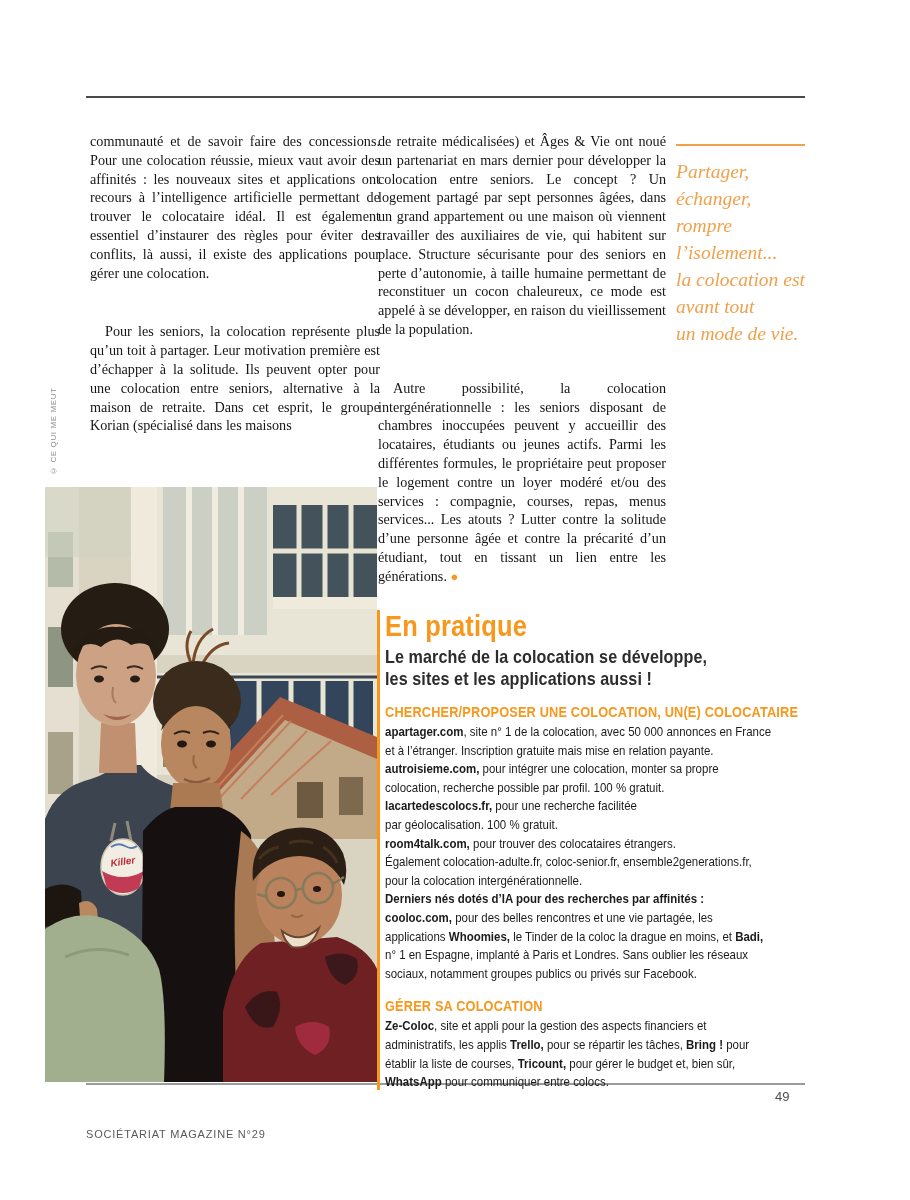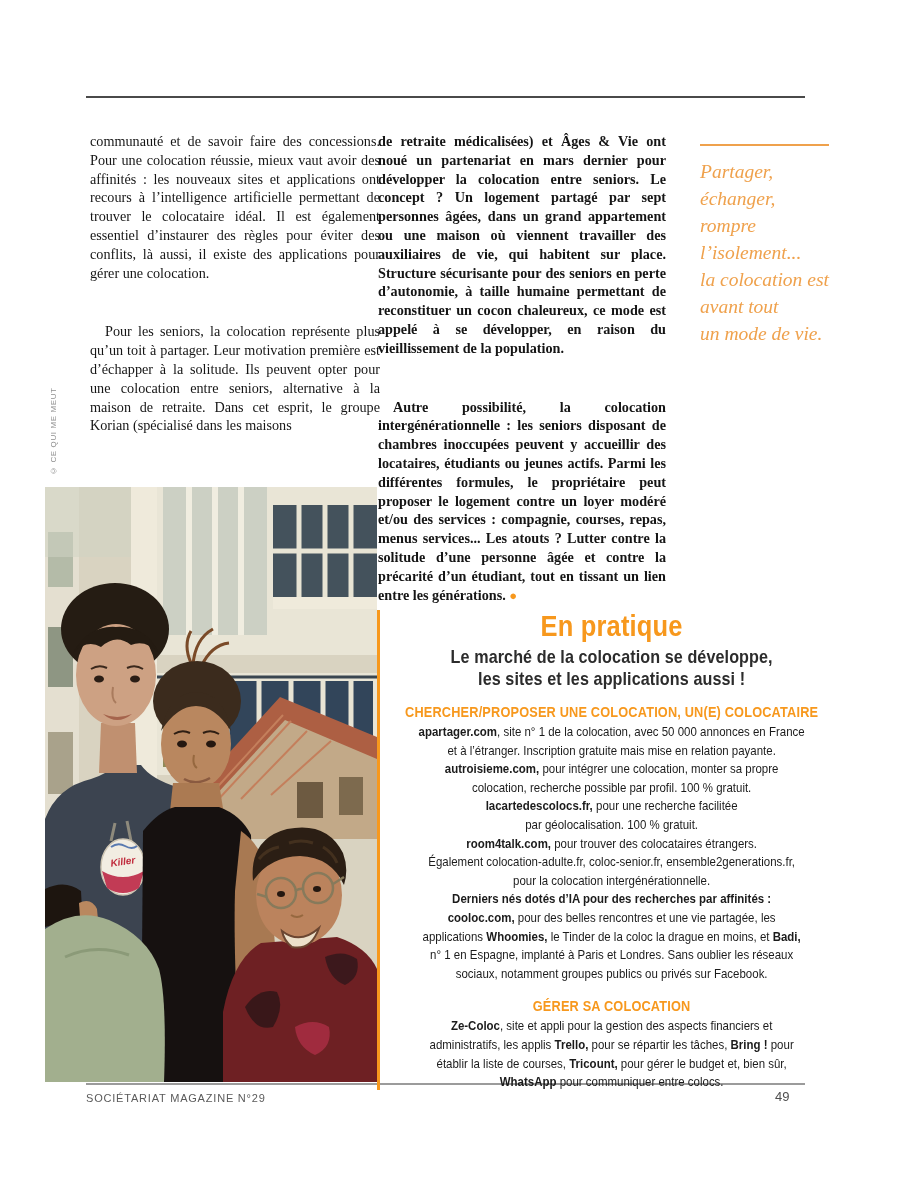--- a/index.html
+++ b/index.html
@@ -20,70 +20,70 @@
   .top-rule{left:86px;top:96px;width:719px;height:2px;background:var(--rule-dark);}
   
   .col{
     top:132px;font-family:"Liberation Serif","DejaVu Serif",serif;
     font-size:14.2px;line-height:18.8px;color:#151515;text-align:justify;
     overflow:hidden;
   }
   .col p{margin:0;}
   .col .indent{text-indent:15px;margin-top:40px;}
   .col1{left:90px;width:290px;height:352px;}
-  .col2{left:378px;width:288px;height:476px;font-weight:bold;}
+  .col2{left:378px;width:288px;height:476px;}
   .inner-head{
     font-family:"Liberation Sans","DejaVu Sans",sans-serif;
     font-weight:bold;color:var(--accent-orange);
     font-size:13.5px;letter-spacing:.2px;margin:12px 0 7px 0;text-align:left;
   }
   .dot{color:var(--accent-orange);font-size:13px;}
   
-  .quote-wrap{left:700px;top:144px;width:140px;}
+  .quote-wrap{left:676px;top:144px;width:140px;}
   .quote-rule{width:129px;height:2px;background:var(--quote-orange);margin-bottom:12px;}
   .pull-quote{
     font-family:"Liberation Serif","DejaVu Serif",serif;font-style:italic;
     font-size:19.5px;line-height:27px;color:var(--quote-orange);
     white-space:pre-line;
   }
   
   .photo{left:45px;top:487px;width:332px;height:595px;z-index:3;}
   .photo svg{display:block;}
   
   .credit{
     left:49px;top:383px;height:92px;
     writing-mode:vertical-rl;transform:rotate(180deg);
     font-size:8px;letter-spacing:.6px;color:#8f8f8f;white-space:nowrap;
   }
   
   .pratique{
     left:377px;top:610px;width:440px;height:480px;
     border-left:3px solid var(--accent-orange);
-    padding-left:17px;box-sizing:content-box;z-index:2;text-align:center;
+    padding-left:5px;box-sizing:content-box;z-index:2;
   }
   .pratique-scale{width:505px;transform:scaleX(0.85);transform-origin:0 0;}
   .pratique-title{
     margin:0;font-size:30px;line-height:32px;font-weight:bold;color:var(--accent-orange);
     letter-spacing:.2px;
   }
   .pratique-subtitle{
     margin:4px 0 0 0;font-size:19px;line-height:21.5px;font-weight:bold;color:#2c2c2c;
     white-space:pre-line;letter-spacing:.1px;
   }
   .pratique-subhead{
     margin:15px 0 3px 0;font-size:15px;line-height:16px;font-weight:bold;
     color:var(--accent-orange);letter-spacing:.2px;
   }
   .rlines{font-size:13.5px;line-height:18.6px;color:#1b1b1b;}
   .rlines .b{font-weight:bold;}
   .gerer-block{margin-top:10px;}
   
   .footer-rule{left:86px;top:1083px;width:719px;height:2px;background:var(--rule-gray);}
   .orange-tick{left:377px;top:1080px;width:3px;height:10px;background:var(--accent-orange);z-index:4;}
-  .footer-mag{left:86px;top:1092px;font-size:11px;letter-spacing:.8px;color:#5a5a5a;}
+  .footer-mag{left:86px;top:1128px;font-size:11px;letter-spacing:.8px;color:#5a5a5a;}
   .footer-page{left:775px;top:1089px;width:30px;text-align:left;font-size:13px;color:#4f4f4f;}
 </style>
 </head>
 <body>
 
 <div class="abs top-rule"></div>
 
 <div class="abs col col1">
   <p>communauté et de savoir faire des concessions. Pour une colocation réussie, mieux vaut avoir des affinités : les nouveaux sites et applications ont recours à l’intelligence artificielle permettant de trouver le colocataire idéal. Il est également essentiel d’instaurer des règles pour éviter des conflits, là aussi, il existe des applications pour gérer une colocation.</p>
   <p class="indent">Pour les seniors, la colocation représente plus qu’un toit à partager. Leur motivation première est d’échapper à la solitude. Ils peuvent opter pour une colocation entre seniors, alternative à la maison de retraite. Dans cet esprit, le groupe Korian (spécialisé dans les maisons</p>

